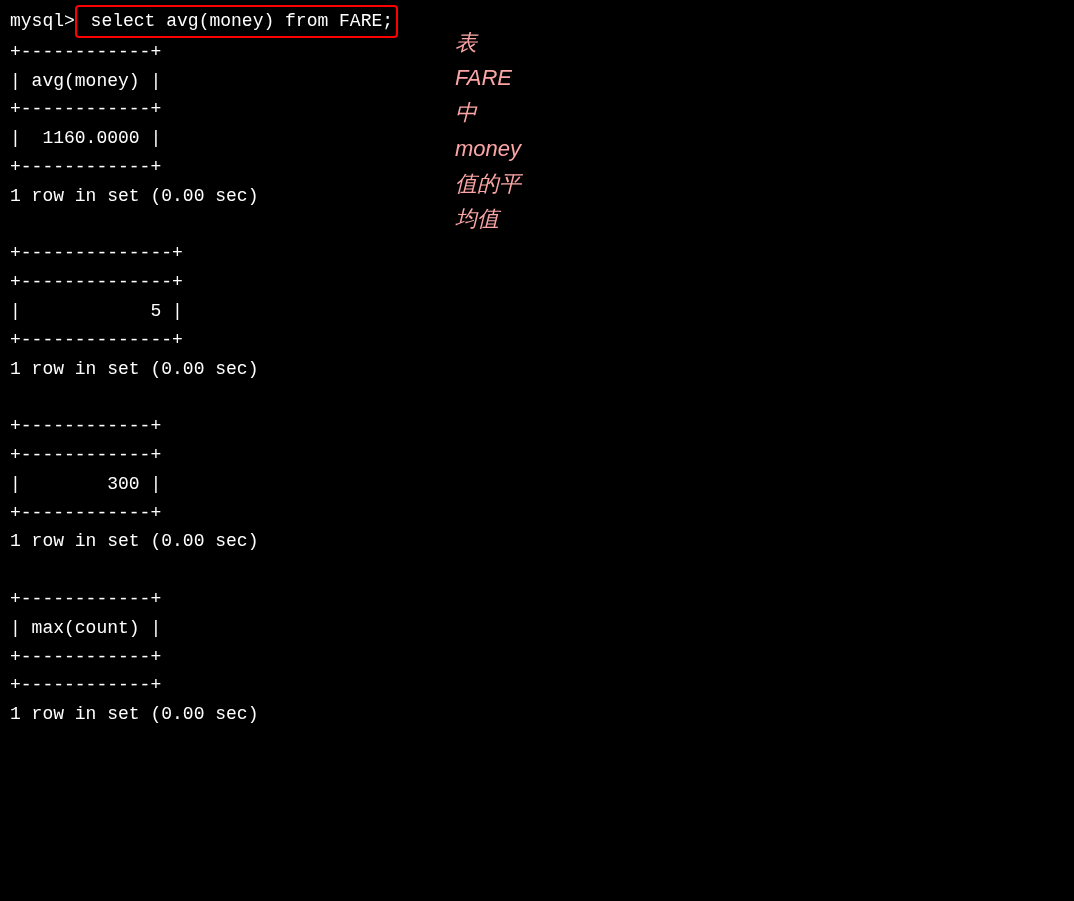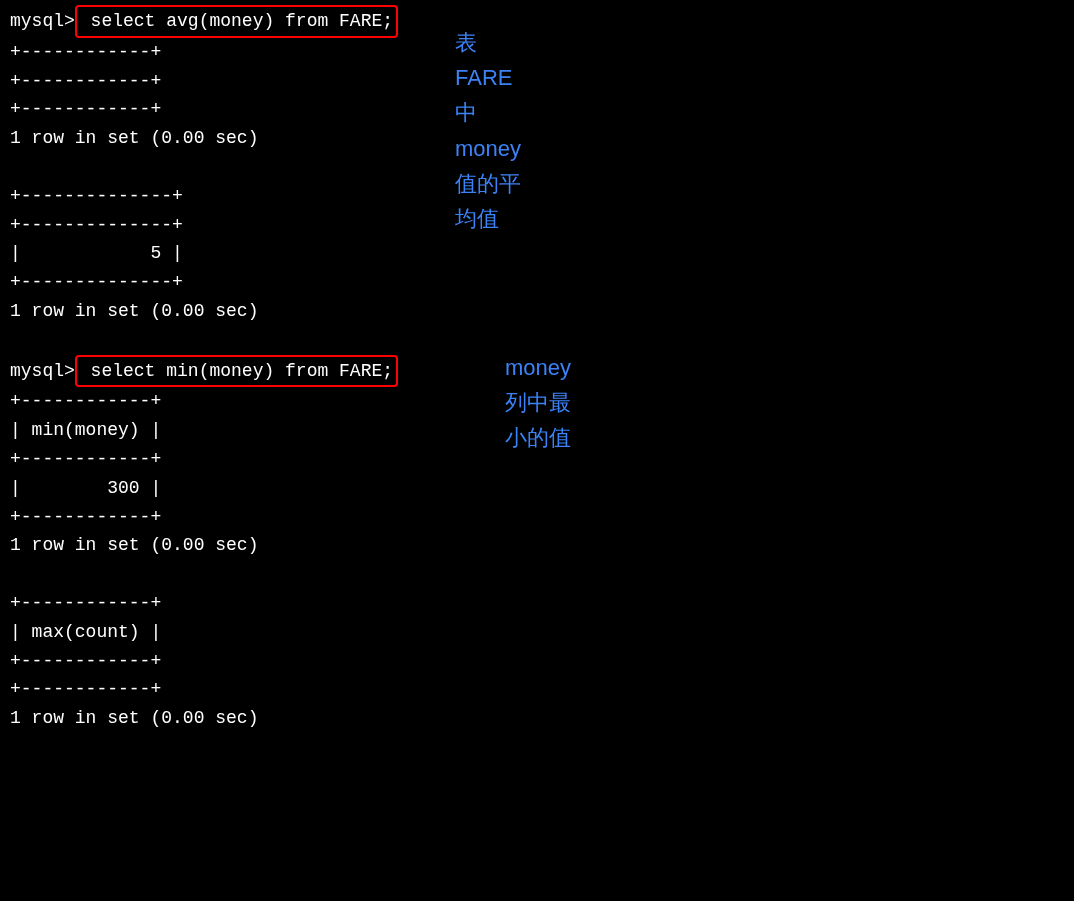--- a/index.html
+++ b/index.html
@@ -21,25 +21,26 @@
       position: relative;
     }
     .highlight-box {
       border: 2.5px solid #ff0000;
       border-radius: 4px;
       padding: 0 3px;
       display: inline-block;
       white-space: pre;
     }
     .annotation {
-      color: #3b82f6;
+      color: #fca5a5;
       font-family: "Microsoft YaHei", "SimHei", sans-serif;
       font-size: 22px;
       font-weight: 400;
       position: absolute;
+      font-style: italic;
     }
     .query-row {
       position: relative;
       display: flex;
       align-items: flex-start;
     }
     .terminal-content {
       flex-shrink: 0;
     }
     .annotation-wrap {
@@ -53,42 +54,35 @@
 
   <div class="query-row">
     <div class="terminal-content">
       <div class="terminal-line"><span>mysql&gt;</span><span class="highlight-box"> select avg(money) from FARE;</span></div>
     </div>
     <div class="annotation-wrap" style="left:445px; top:20px;">
       <span class="annotation">表FARE中money值的平均值</span>
     </div>
   </div>
   <div class="terminal-line">+------------+</div>
+  <div class="terminal-line">| avg(money) |</div>
   <div class="terminal-line">+------------+</div>
+  <div class="terminal-line">|  1160.0000 |</div>
   <div class="terminal-line">+------------+</div>
   <div class="terminal-line">1 row in set (0.00 sec)</div>
   <div class="terminal-line"> </div>
 
   <div class="terminal-line">+--------------+</div>
   <div class="terminal-line">+--------------+</div>
   <div class="terminal-line">|            5 |</div>
   <div class="terminal-line">+--------------+</div>
   <div class="terminal-line">1 row in set (0.00 sec)</div>
   <div class="terminal-line"> </div>
 
-  <div class="query-row">
-    <div class="terminal-content">
-      <div class="terminal-line"><span>mysql&gt;</span><span class="highlight-box"> select min(money) from FARE;</span></div>
-    </div>
-    <div class="annotation-wrap" style="left:495px; top:-5px;">
-      <span class="annotation">money 列中最小的值</span>
-    </div>
-  </div>
   <div class="terminal-line">+------------+</div>
-  <div class="terminal-line">| min(money) |</div>
   <div class="terminal-line">+------------+</div>
   <div class="terminal-line">|        300 |</div>
   <div class="terminal-line">+------------+</div>
   <div class="terminal-line">1 row in set (0.00 sec)</div>
   <div class="terminal-line"> </div>
 
   <div class="terminal-line">+------------+</div>
   <div class="terminal-line">| max(count) |</div>
   <div class="terminal-line">+------------+</div>
   <div class="terminal-line">+------------+</div>

